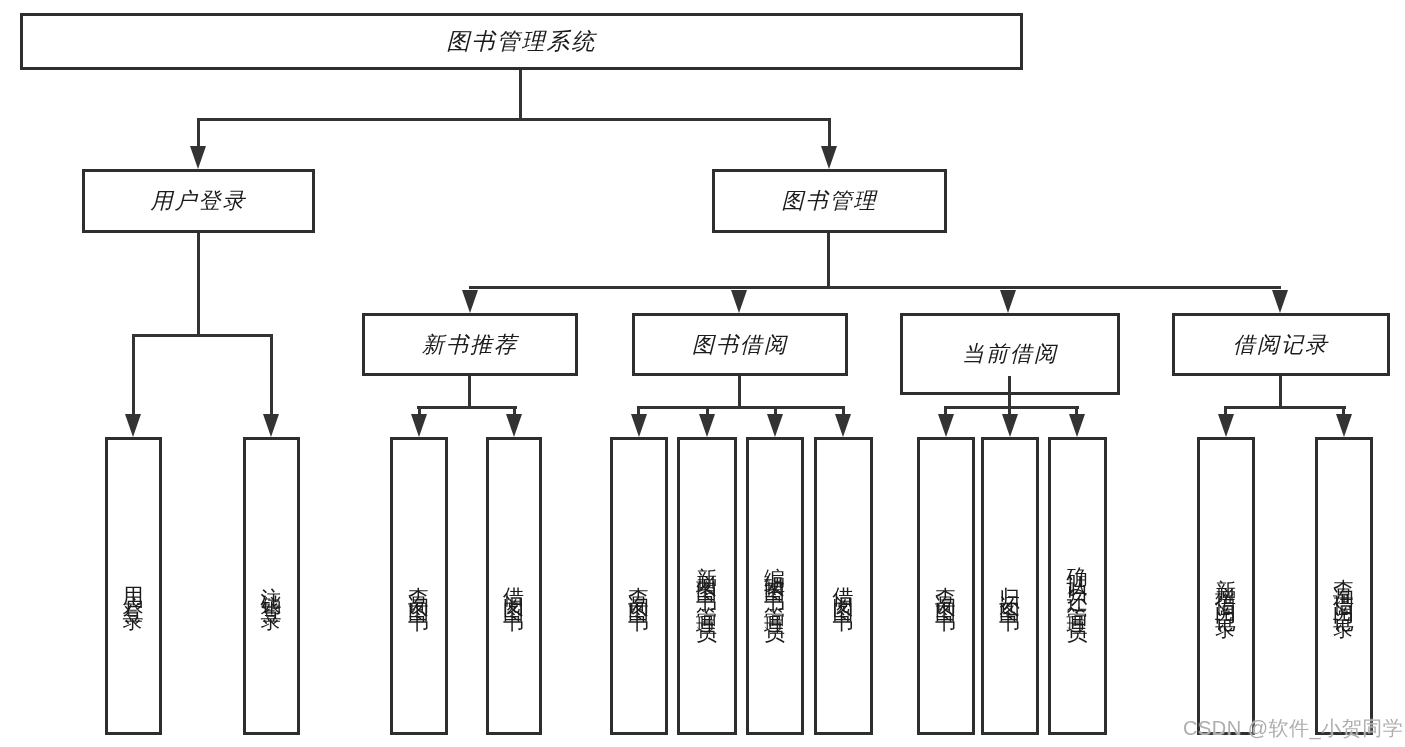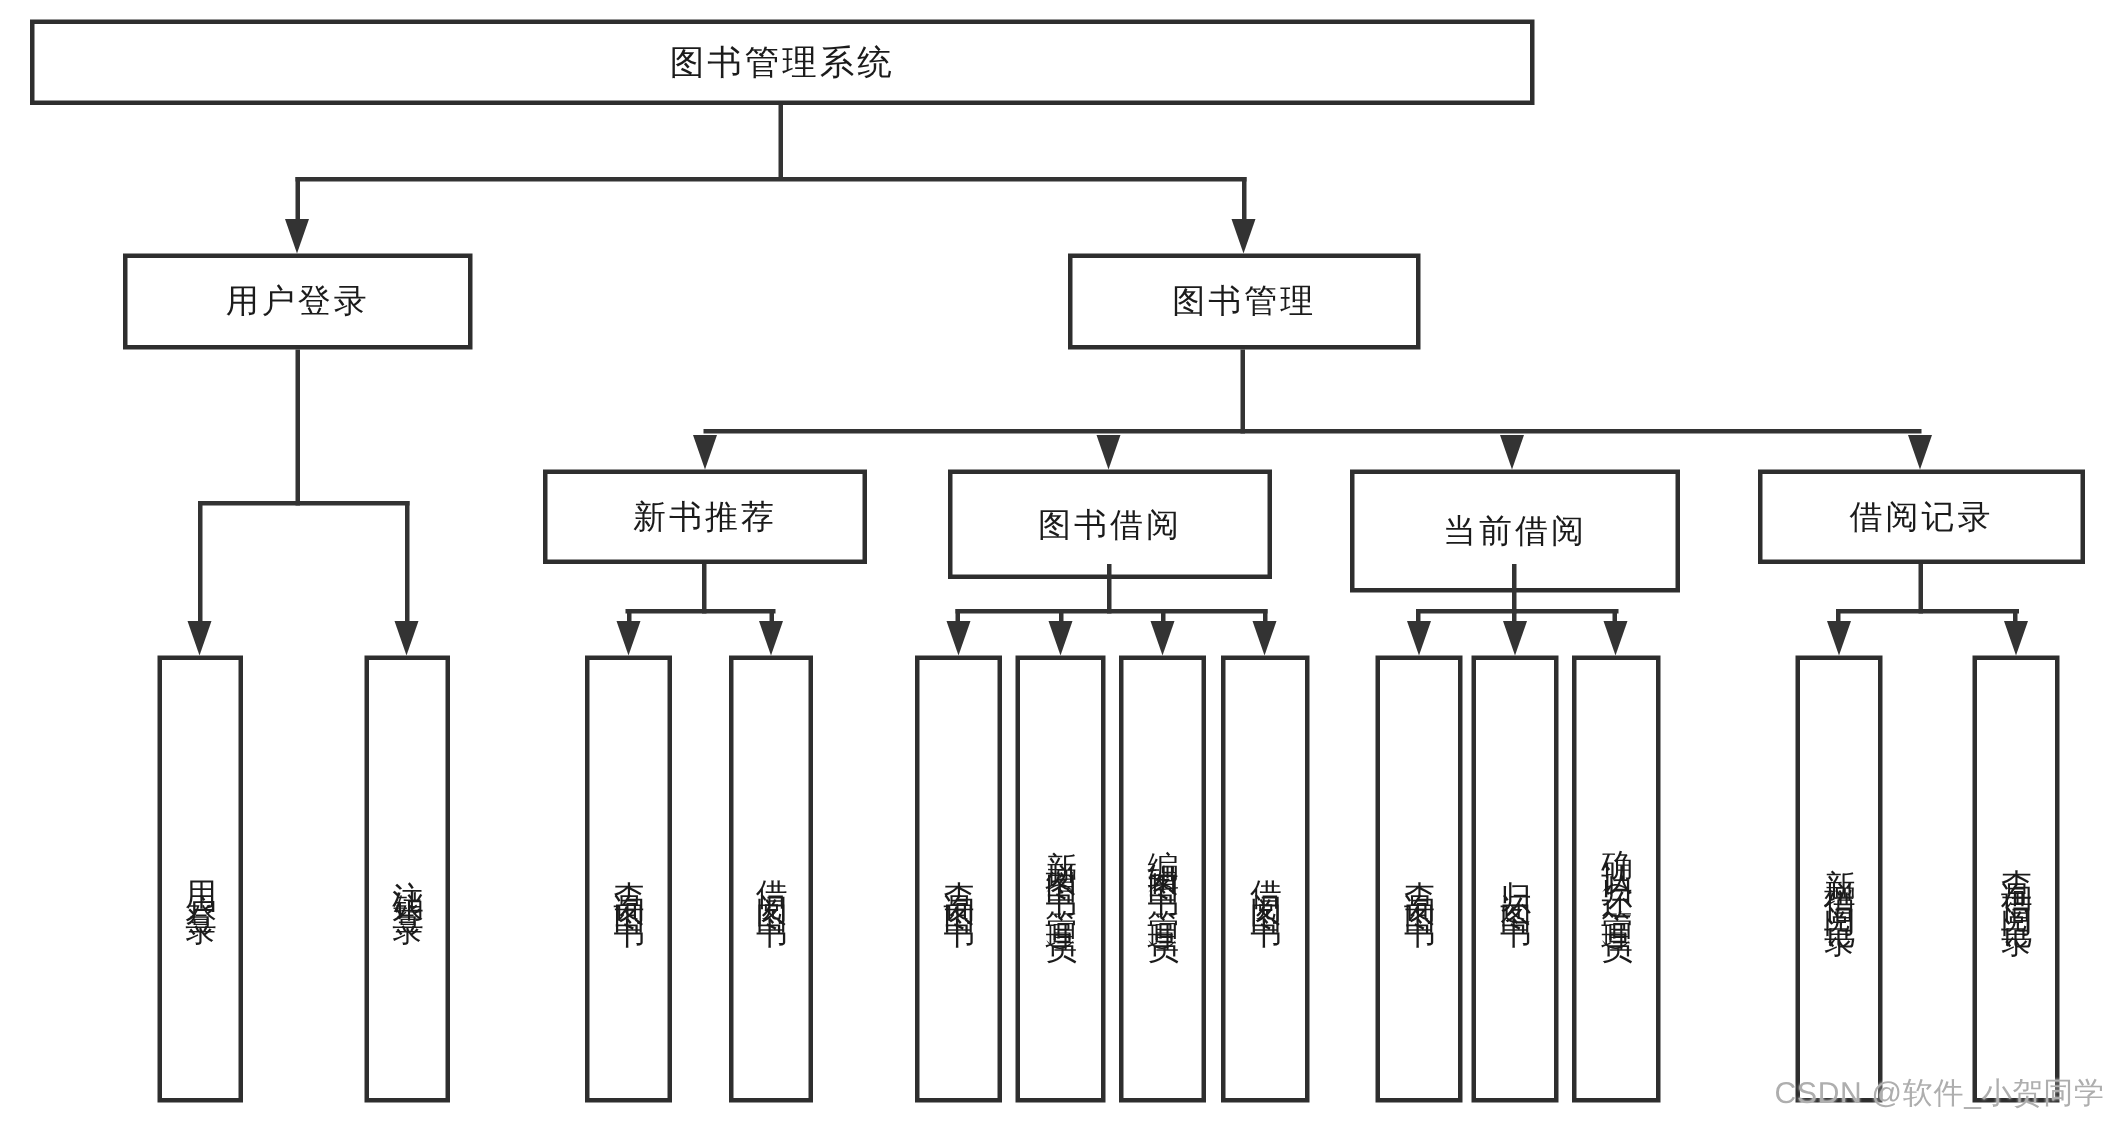--- a/index.html
+++ b/index.html
@@ -4,21 +4,21 @@
 <style>
   html,body{margin:0;padding:0;background:#ffffff;}
   .canvas{
     position:relative;width:1405px;height:747px;background:#ffffff;overflow:hidden;
     font-family:"Liberation Sans","DejaVu Sans",sans-serif;
   }
   .node{
     position:absolute;box-sizing:border-box;border:3px solid #2e2e2e;background:#ffffff;
     display:flex;align-items:center;justify-content:center;color:#1b1b1b;
   }
-  .node.h span{font-size:22px;letter-spacing:2px;white-space:nowrap;}
+  .node.h span{font-size:22px;letter-spacing:2px;white-space:nowrap;font-style:italic;}
   .node.root span{font-size:23px;}
   .node.v span{
     writing-mode:vertical-rl;text-orientation:mixed;
     font-size:21px;letter-spacing:8px;line-height:1;white-space:nowrap;
   }
   .vline,.hline,.stem{position:absolute;background:#333333;}
   .vline,.stem{width:3px;}
   .hline{height:3px;}
   .arrow{
     position:absolute;width:0;height:0;
@@ -43,21 +43,21 @@
   <div class="node h" style="left:82px;top:169px;width:233px;height:64px">
     <span>用户登录</span>
   </div>
   <div class="node h" style="left:712px;top:169px;width:235px;height:64px">
     <span>图书管理</span>
   </div>
 
   <div class="node h" style="left:362px;top:313px;width:216px;height:63px">
     <span>新书推荐</span>
   </div>
-  <div class="node h" style="left:632px;top:313px;width:216px;height:73px">
+  <div class="node h" style="left:632px;top:313px;width:216px;height:63px">
     <span>图书借阅</span>
   </div>
   <div class="node h" style="left:900px;top:313px;width:220px;height:82px">
     <span>当前借阅</span>
   </div>
   <div class="node h" style="left:1172px;top:313px;width:218px;height:63px">
     <span>借阅记录</span>
   </div>
 
   <div class="node v" style="left:105px;top:437px;width:57px;height:298px">

